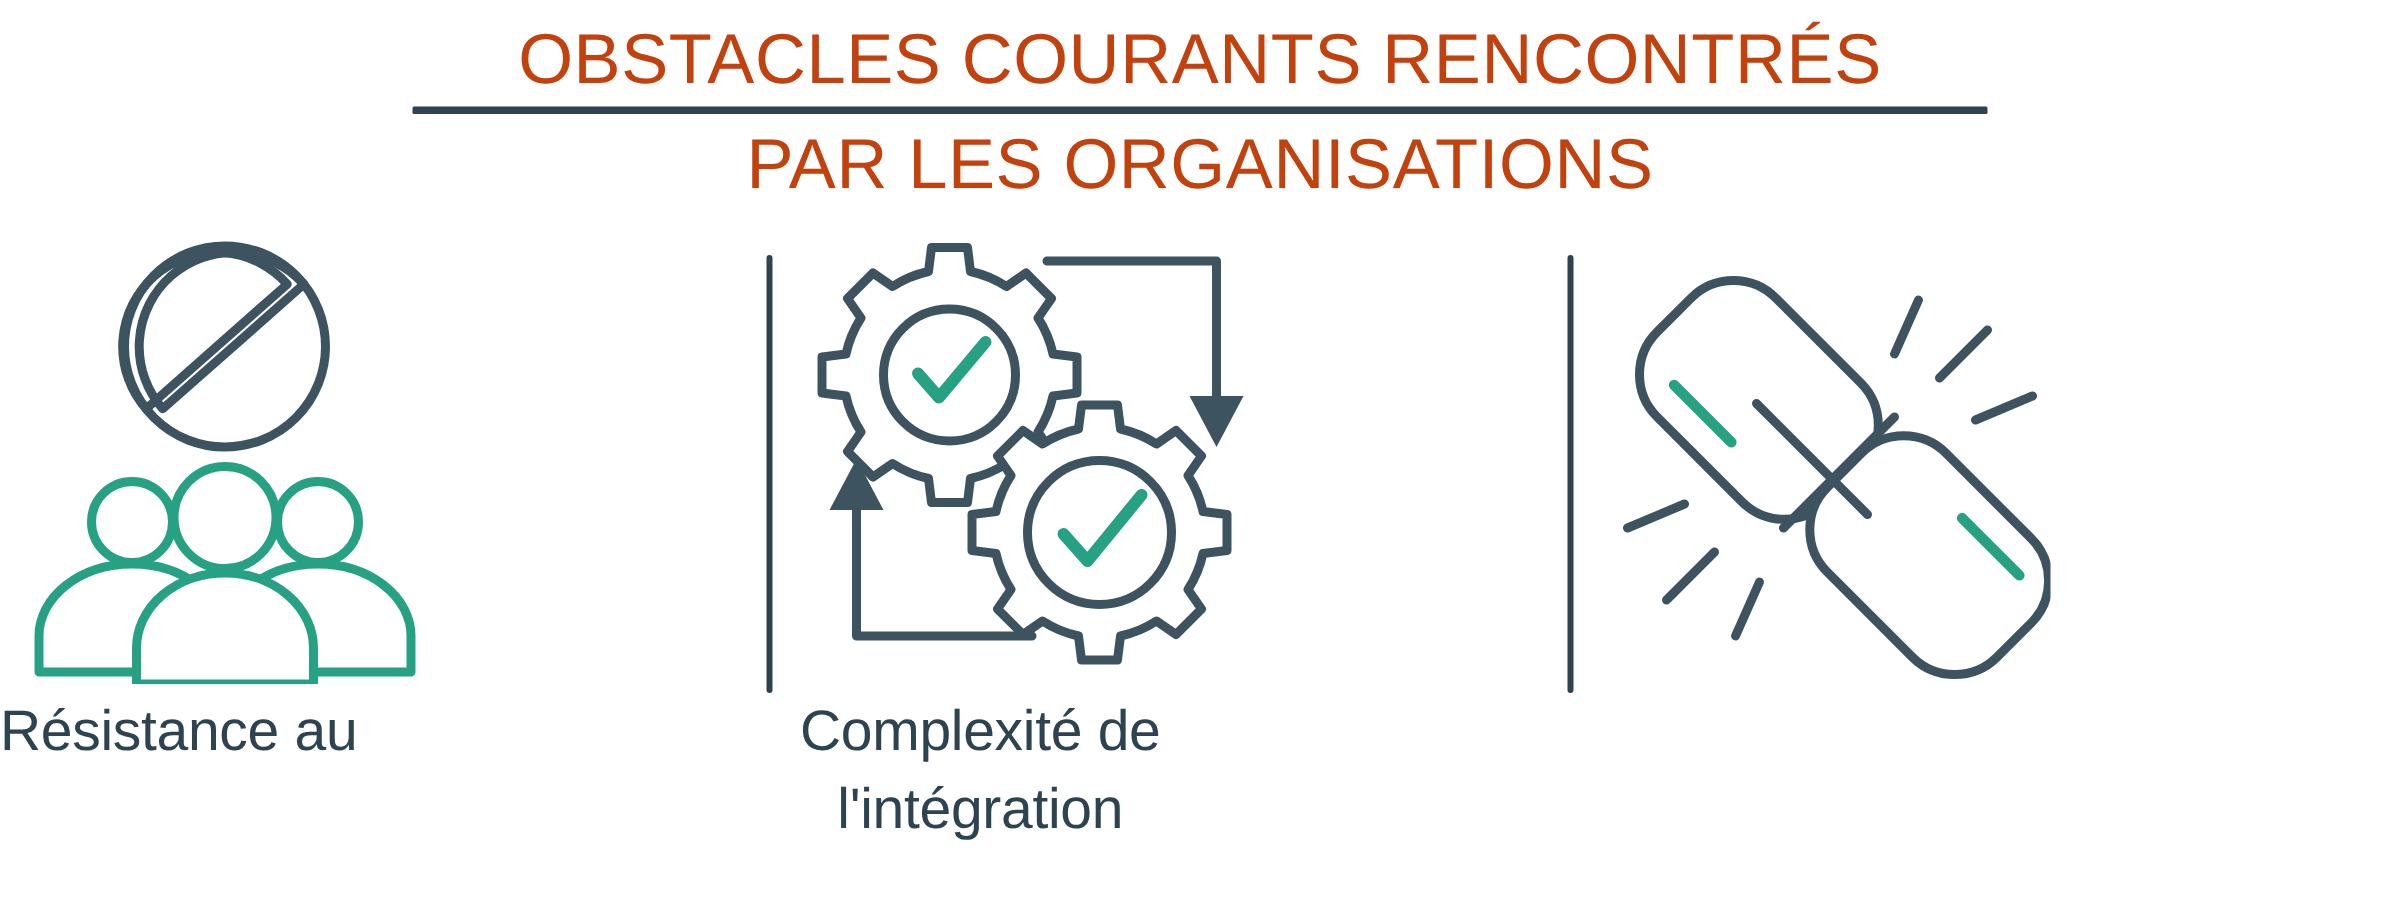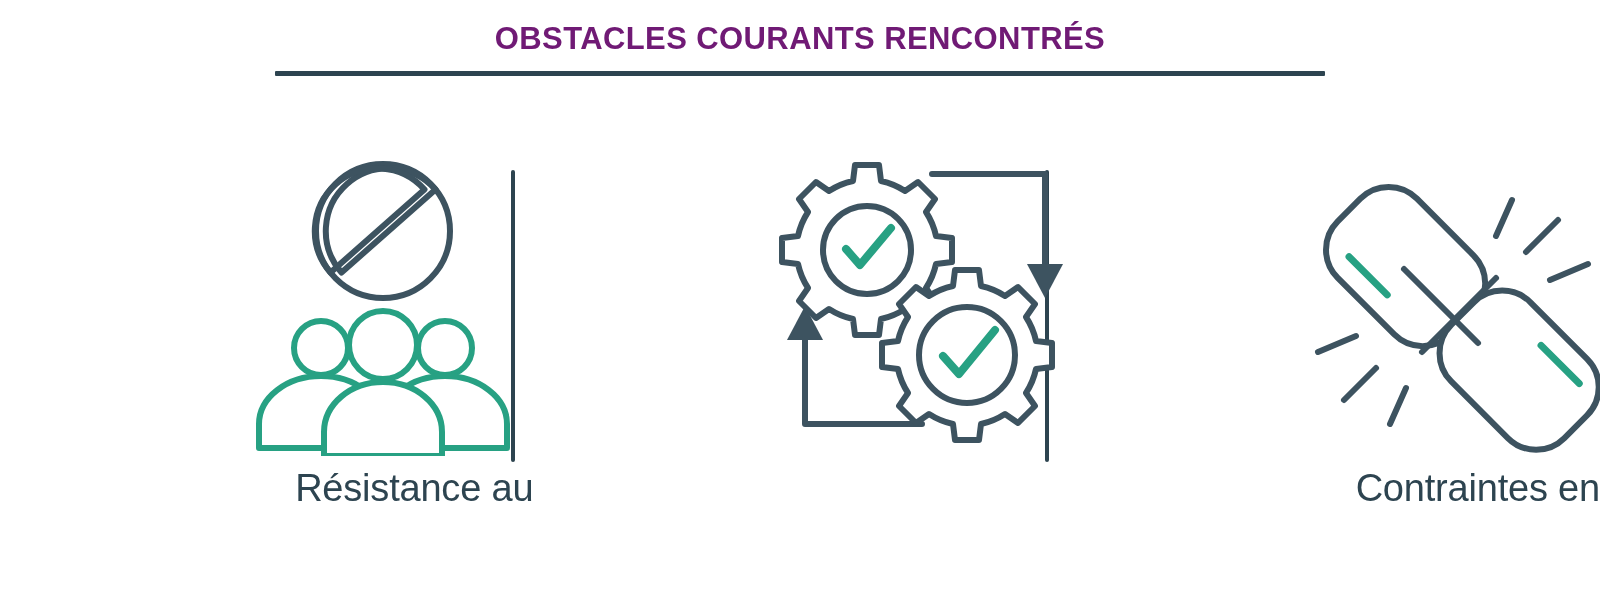--- a/index.html
+++ b/index.html
@@ -25,25 +25,25 @@
   
   .title-block {
     position: absolute;
     top: 8px;
     left: 0;
     width: 1600px;
     text-align: center;
   }
   .title-line {
     font-family: "Liberation Sans", sans-serif;
-    font-weight: 700;
-    font-size: 31px;
+    font-weight: 400;
+    font-size: 47px;
     letter-spacing: 0.4px;
     line-height: 62px;
-    color: #701a75;
+    color: #c2410c;
     white-space: nowrap;
   }
   .title-rule {
     width: 1050px;
     height: 5px;
     background: #2D4450;
     margin: 1px auto 2px auto;
     border-radius: 1px;
   }
 
@@ -58,21 +58,21 @@
     flex-direction: row;
     align-items: flex-start;
   }
   .col {
     position: relative;
     flex: 0 0 533.33px;
     width: 533.33px;
     height: 450px;
     display: flex;
     flex-direction: column;
-    align-items: flex-end;
+    align-items: flex-start;
   }
   .icon-wrap {
     width: 300px;
     height: 300px;
     display: flex;
     align-items: center;
     justify-content: center;
     margin-top: 6px;
   }
   .icon-wrap svg {
@@ -103,20 +103,21 @@
   .divider.d2 { left: 1045px; }
 </style>
 </head>
 <body>
 
 <div class="canvas">
 
   <div class="title-block">
     <div class="title-line">OBSTACLES COURANTS RENCONTRÉS</div>
     <div class="title-rule"></div>
+    <div class="title-line">PAR LES ORGANISATIONS</div>
   </div>
 
   <div class="divider d1"></div>
   <div class="divider d2"></div>
 
   <div class="columns">
 
     <div class="col">
       <div class="icon-wrap">
         <svg width="280" height="300" viewBox="0 0 280 300" fill="none" xmlns="http://www.w3.org/2000/svg" aria-hidden="true">
@@ -172,20 +173,24 @@
                      A 72 72 0 0 1 14 68 L 12 84 L -12 84 L -14 68
                      A 72 72 0 0 1 -38 58 L -51 67 L -68 50 L -59 37
                      A 72 72 0 0 1 -69 13 L -85 11 L -85 -13 L -69 -15
                      A 72 72 0 0 1 -59 -39 L -68 -52 L -51 -69 L -38 -60
                      A 72 72 0 0 1 -14 -70 Z" stroke="#3D5360" stroke-width="6" fill="#fff" stroke-linejoin="round" stroke-linecap="round"></path>
             <circle cx="0" cy="-1" r="48" stroke="#3D5360" stroke-width="6" fill="#fff"></circle>
             <path d="M -24 0 L -8 18 L 28 -26" stroke="#27A183" stroke-width="8" fill="none" stroke-linecap="round" stroke-linejoin="round"></path>
           </g>
         </svg>
       </div>
+      <div class="caption">
+        <div>Complexité de</div>
+        <div>l'intégration</div>
+      </div>
     </div>
 
     <div class="col">
       <div class="icon-wrap">
         <svg width="300" height="300" viewBox="0 0 300 300" fill="none" xmlns="http://www.w3.org/2000/svg" aria-hidden="true">
 
           <g transform="rotate(-45 95 100)">
             <rect x="39" y="35" width="112" height="160" rx="40" ry="40" stroke="#3D5360" stroke-width="6" fill="#fff"></rect>
             <line x1="62" y1="68" x2="62" y2="122" stroke="#27A183" stroke-width="7" stroke-linecap="round"></line>
           </g>
@@ -201,18 +206,17 @@
           <line x1="212" y1="44" x2="196" y2="80" stroke="#3D5360" stroke-width="6" stroke-linecap="round"></line>
           <line x1="258" y1="64" x2="226" y2="96" stroke="#3D5360" stroke-width="6" stroke-linecap="round"></line>
           <line x1="288" y1="108" x2="250" y2="124" stroke="#3D5360" stroke-width="6" stroke-linecap="round"></line>
 
           <line x1="18" y1="196" x2="56" y2="180" stroke="#3D5360" stroke-width="6" stroke-linecap="round"></line>
           <line x1="44" y1="244" x2="76" y2="212" stroke="#3D5360" stroke-width="6" stroke-linecap="round"></line>
           <line x1="90" y1="268" x2="106" y2="232" stroke="#3D5360" stroke-width="6" stroke-linecap="round"></line>
         </svg>
       </div>
       <div class="caption">
-        <div>Contraintes en</div>
       </div>
     </div>
 
   </div>
 </div>
 
 </body></html>

